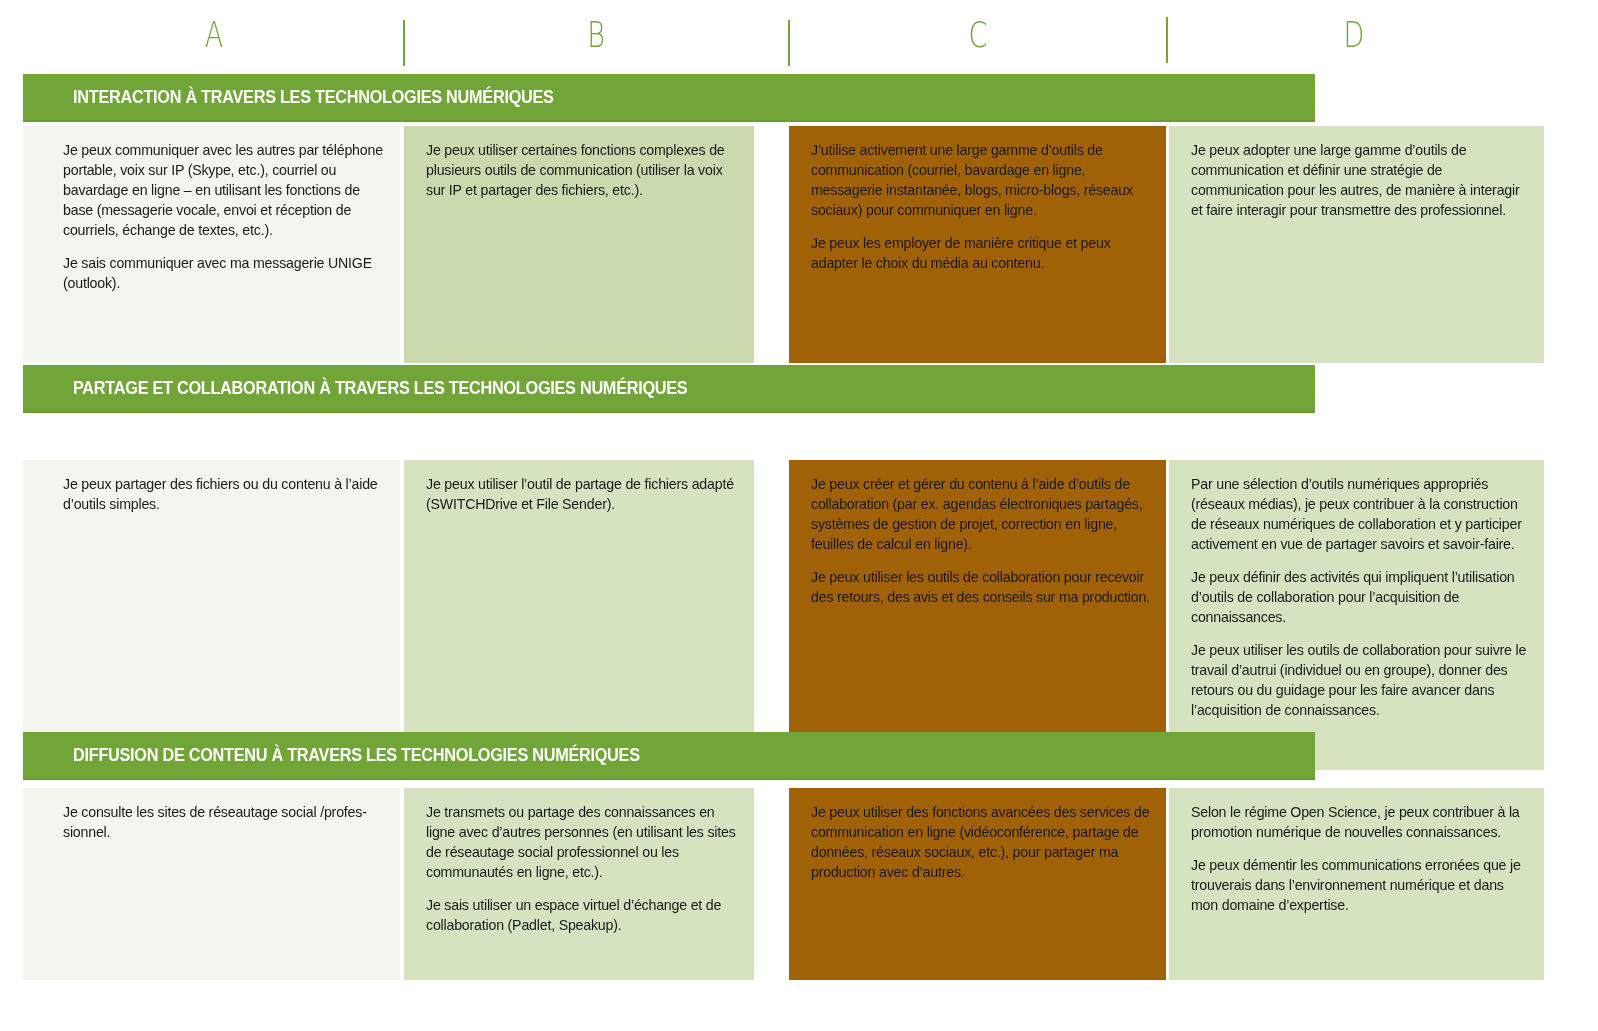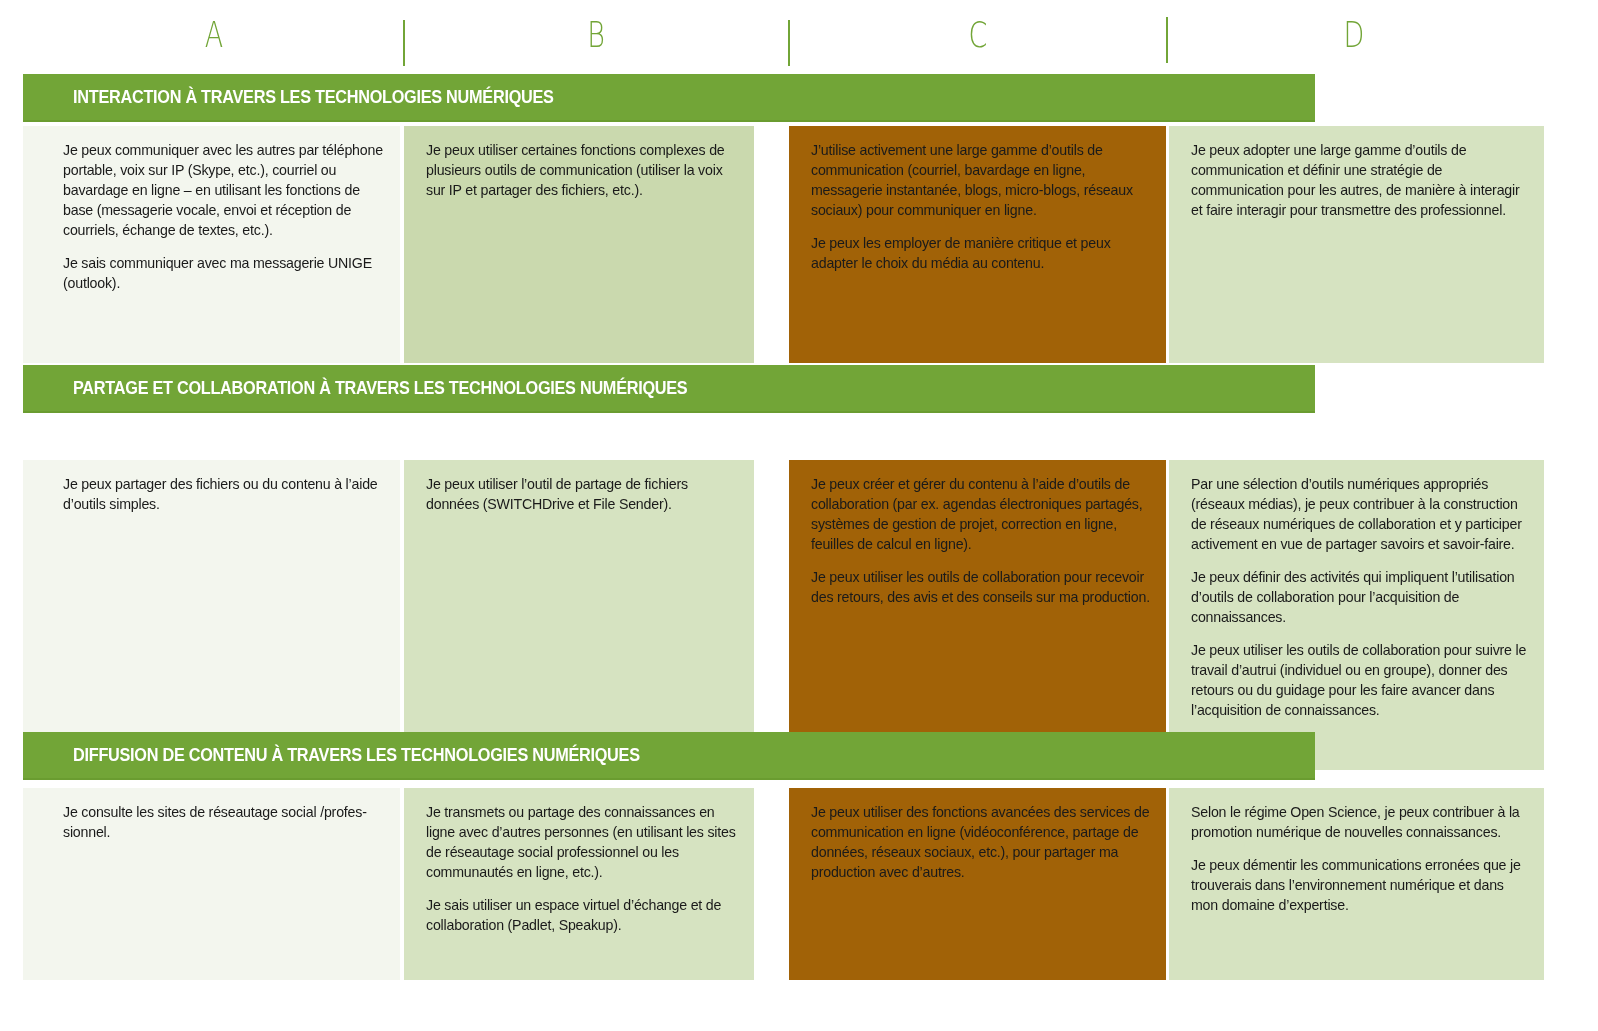--- a/index.html
+++ b/index.html
@@ -68,21 +68,21 @@
 </div>
 
 <div class="section-bar" style="top:365px;">
   <span>PARTAGE ET COLLABORATION À TRAVERS LES TECHNOLOGIES NUMÉRIQUES</span>
 </div>
 <div class="row" style="top:420px; height:310px;margin-top:40px;">
   <div class="cell a">
     <p>Je peux partager des fichiers ou du contenu à l’aide d’outils simples.</p>
   </div>
   <div class="cell b">
-    <p>Je peux utiliser l’outil de partage de fichiers données (SWITCHDrive et File Sender).</p>
+    <p>Je peux utiliser l’outil de partage de fichiers adapté (SWITCHDrive et File Sender).</p>
   </div>
   <div class="cell c">
     <p>Je peux créer et gérer du contenu à l’aide d’outils de collaboration (par ex. agendas électroniques partagés, systèmes de gestion de projet, correc­tion en ligne, feuilles de calcul en ligne).</p>
     <p>Je peux utiliser les outils de collaboration pour recevoir des retours, des avis et des conseils sur ma production.</p>
   </div>
   <div class="cell d">
     <p>Par une sélection d’outils numériques appropriés (réseaux médias), je peux contribuer à la construc­tion de réseaux numériques de collaboration et y participer activement en vue de partager savoirs et savoir-faire.</p>
     <p>Je peux définir des activités qui impliquent l’utili­sation d’outils de collaboration pour  l’acquisition de connaissances.</p>
     <p>Je peux utiliser les outils de collaboration pour suivre le travail d’autrui (individuel ou en groupe), donner des retours ou du guidage pour les faire avancer dans l’acquisition de connaissances.</p>
   </div>

